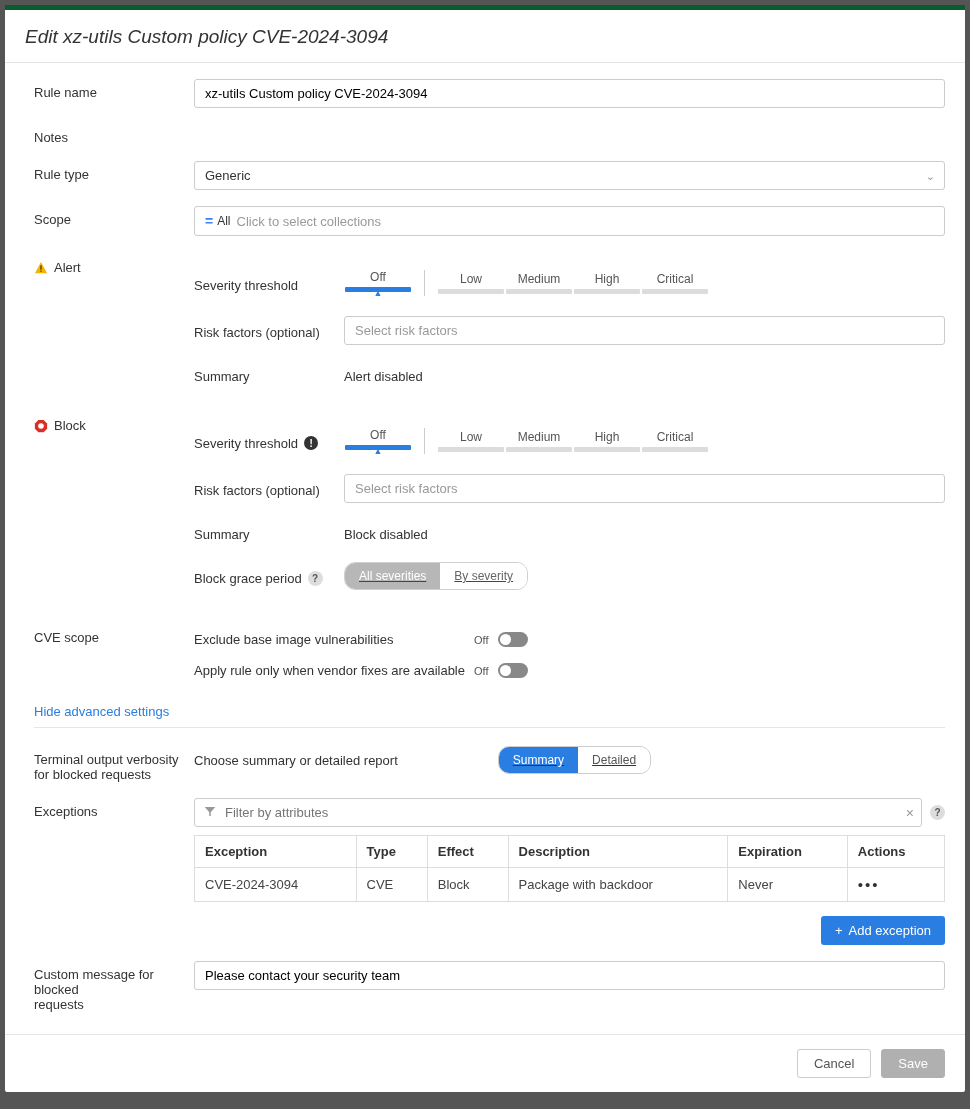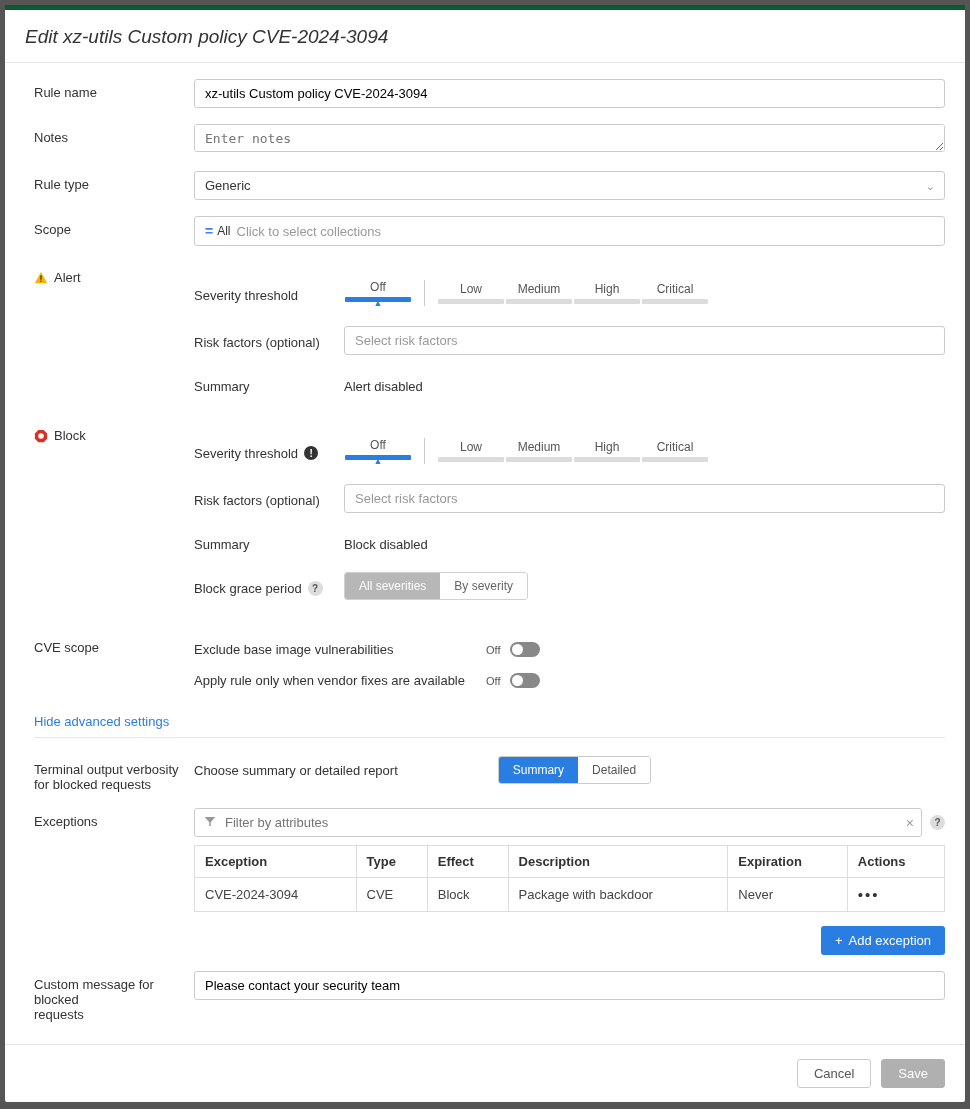--- a/index.html
+++ b/index.html
@@ -34,21 +34,21 @@
 .sev-bar.active { background: #2a7de1; height: 5px; }
 .sev-sep { width: 1px; height: 26px; background: #ccc; margin: 0 12px 0 12px; }
 .sev-arrow { font-size: 9px; color: #2a7de1; margin-top: -2px; display: block; line-height: 6px; }
 .summary-text { font-size: 13px; color: #333; padding-top: 4px; }
 .info-circle { display: inline-flex; width: 14px; height: 14px; border-radius: 50%; background: #333; color: #fff; align-items: center; justify-content: center; font-size: 10px; font-weight: bold; }
 .help-circle { display: inline-flex; width: 15px; height: 15px; border-radius: 50%; background: #ddd; color: #555; align-items: center; justify-content: center; font-size: 10px; font-weight: bold; cursor: pointer; }
 .toggle-row { display: flex; align-items: center; gap: 10px; }
 .toggle-label { font-size: 11px; color: #555; }
 .toggle { position: relative; width: 30px; height: 15px; background: #888; border-radius: 8px; cursor: pointer; }
 .toggle::after { content: ""; position: absolute; left: 2px; top: 2px; width: 11px; height: 11px; background: #fff; border-radius: 50%; }
-.segmented { display: inline-flex; border: 1px solid #ccc; border-radius: 3px; overflow: hidden; }
+.segmented { display: inline-flex; border: 1px solid #ccc; border-radius: 11px; overflow: hidden; text-decoration: underline; }
 .segmented.disabled { opacity: 0.9; }
 .seg-btn { padding: 6px 14px; font-size: 12px; background: #fff; border: none; cursor: pointer; color: #555; }
 .seg-btn.active { background: #b0b0b0; color: #fff; }
 .seg-btn.primary-active { background: #2a7de1; color: #fff; }
 .link { color: #2a7de1; font-size: 13px; cursor: pointer; text-decoration: none; padding-bottom: 8px; display: inline-block; }
 .filter-wrap { position: relative; display: flex; align-items: center; gap: 8px; }
 .filter-input-wrap { flex: 1; position: relative; }
 .filter-icon { position: absolute; left: 10px; top: 50%; transform: translateY(-50%); color: #999; }
 .filter-input { width: 100%; padding: 6px 30px 6px 30px; border: 1px solid #ccc; border-radius: 3px; font-size: 13px; }
 .filter-clear { position: absolute; right: 8px; top: 50%; transform: translateY(-50%); color: #999; cursor: pointer; font-size: 14px; }
@@ -58,21 +58,21 @@
 .table td { color: #444; }
 .actions-btn { background: none; border: none; cursor: pointer; font-size: 15px; letter-spacing: 2px; color: #333; }
 .add-btn { background: #2a7de1; color: #fff; border: none; padding: 7px 14px; border-radius: 3px; font-size: 13px; cursor: pointer; display: inline-flex; align-items: center; gap: 6px; }
 .add-row { display: flex; justify-content: flex-end; margin-top: 14px; }
 .footer { border-top: 1px solid #e5e5e5; padding: 14px 20px; display: flex; justify-content: flex-end; gap: 10px; }
 .btn { padding: 6px 16px; border-radius: 3px; font-size: 13px; cursor: pointer; }
 .btn-cancel { background: #fff; border: 1px solid #ccc; color: #555; }
 .btn-save { background: #b0b0b0; border: 1px solid #b0b0b0; color: #fff; }
 .warn-icon { width: 14px; height: 14px; }
 .block-icon { width: 14px; height: 14px; }
-.cve-row { display: flex; align-items: center; padding: 8px 0; gap: 12px; }
+.cve-row { display: flex; align-items: center; padding: 8px 0; }
 .cve-left { flex: 0 0 280px; font-size: 13px; }
 </style>
 </head>
 <body>
 
 <div class="modal">
 <div class="topbar"></div>
 <div class="header">
   <h1>Edit xz-utils Custom policy CVE-2024-3094</h1>
 </div>
@@ -81,25 +81,20 @@
 
 <div class="form-row">
   <div class="form-label">Rule name</div>
   <div class="form-control">
     <input class="input-text" value="xz-utils Custom policy CVE-2024-3094" style="">
   </div>
 </div>
 
 <div class="form-row">
   <div class="form-label">Notes</div>
-  <div class="form-control">
-    <div class="textarea-wrap">
-      <textarea class="textarea" placeholder="Enter notes" style=""></textarea>
-    </div>
-  </div>
 </div>
 
 <div class="form-row">
   <div class="form-label">Rule type</div>
   <div class="form-control">
     <div class="select-wrap">
       <div class="select">Generic</div>
       <span class="chevron-down">⌄</span>
     </div>
   </div>

